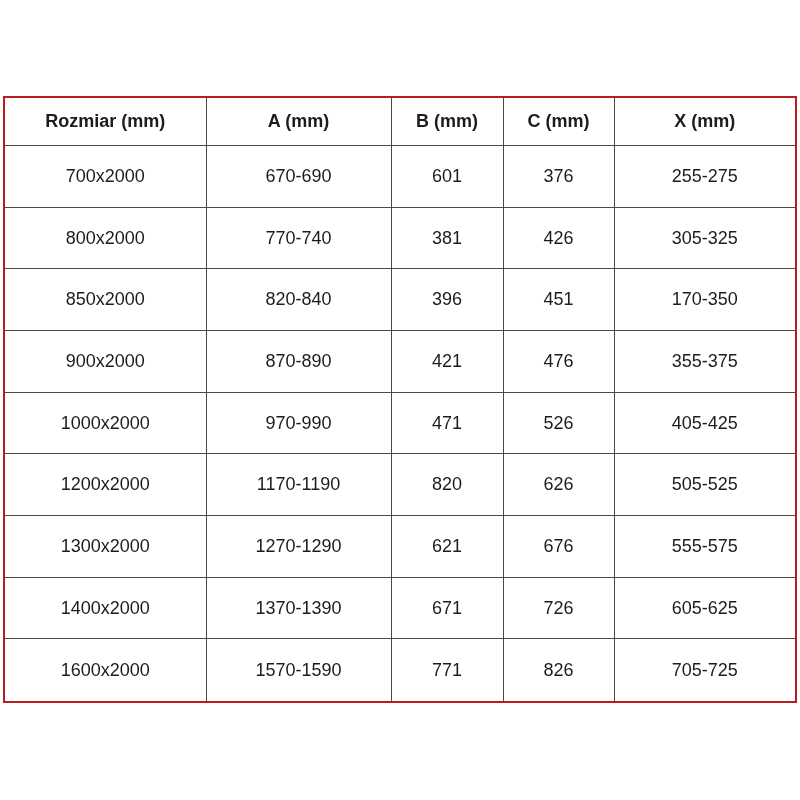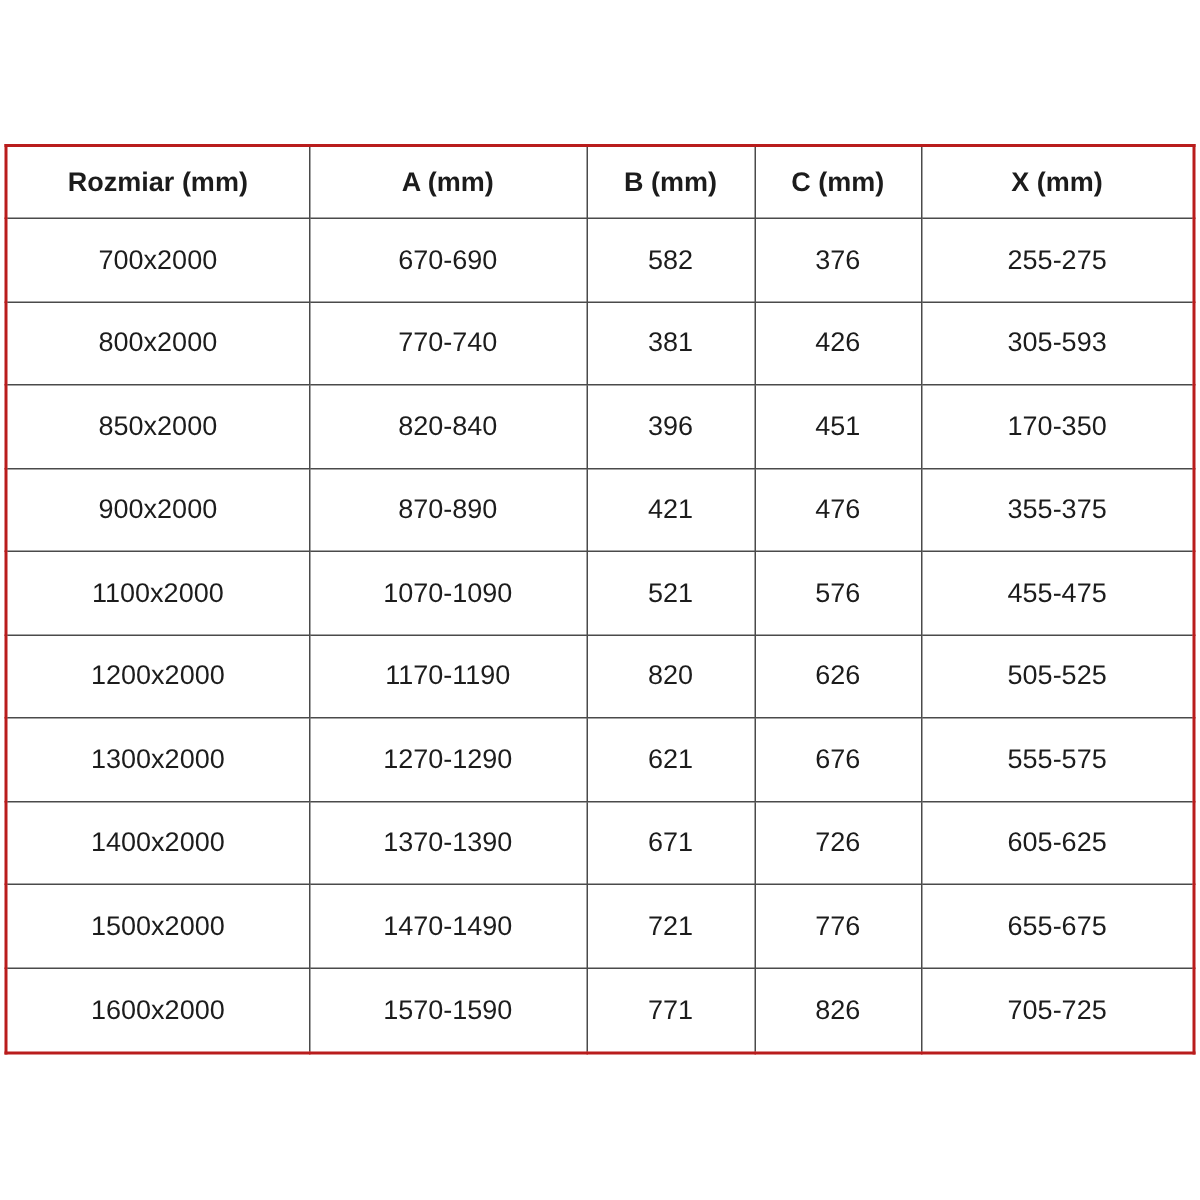--- a/index.html
+++ b/index.html
@@ -64,51 +64,51 @@
           <th>A (mm)</th>
           <th>B (mm)</th>
           <th>C (mm)</th>
           <th>X (mm)</th>
         </tr>
     </thead>
     <tbody id="table-body">
         <tr>
           <td>700x2000</td>
           <td>670-690</td>
-          <td>582</td>
+          <td>601</td>
           <td>376</td>
           <td>255-275</td>
         </tr>
         <tr>
           <td>800x2000</td>
           <td>770-740</td>
           <td>381</td>
           <td>426</td>
-          <td>305-593</td>
+          <td>305-325</td>
         </tr>
         <tr>
           <td>850x2000</td>
           <td>820-840</td>
           <td>396</td>
           <td>451</td>
           <td>170-350</td>
         </tr>
         <tr>
           <td>900x2000</td>
           <td>870-890</td>
           <td>421</td>
           <td>476</td>
           <td>355-375</td>
         </tr>
         <tr>
-          <td>1100x2000</td>
-          <td>1070-1090</td>
-          <td>521</td>
-          <td>576</td>
-          <td>455-475</td>
+          <td>1000x2000</td>
+          <td>970-990</td>
+          <td>471</td>
+          <td>526</td>
+          <td>405-425</td>
         </tr>
         <tr>
           <td>1200x2000</td>
           <td>1170-1190</td>
           <td>820</td>
           <td>626</td>
           <td>505-525</td>
         </tr>
         <tr>
           <td>1300x2000</td>
@@ -118,27 +118,20 @@
           <td>555-575</td>
         </tr>
         <tr>
           <td>1400x2000</td>
           <td>1370-1390</td>
           <td>671</td>
           <td>726</td>
           <td>605-625</td>
         </tr>
         <tr>
-          <td>1500x2000</td>
-          <td>1470-1490</td>
-          <td>721</td>
-          <td>776</td>
-          <td>655-675</td>
-        </tr>
-        <tr>
           <td>1600x2000</td>
           <td>1570-1590</td>
           <td>771</td>
           <td>826</td>
           <td>705-725</td>
         </tr>
       </tbody>
   </table>
 </div>
 

